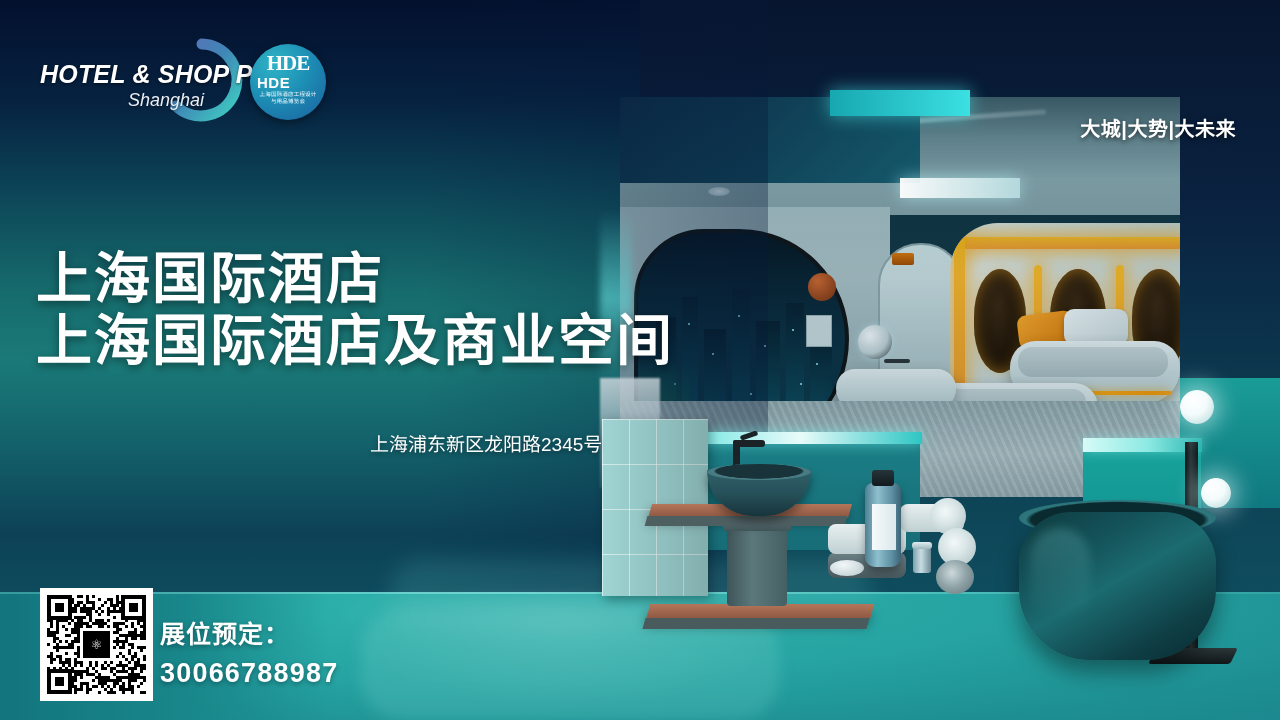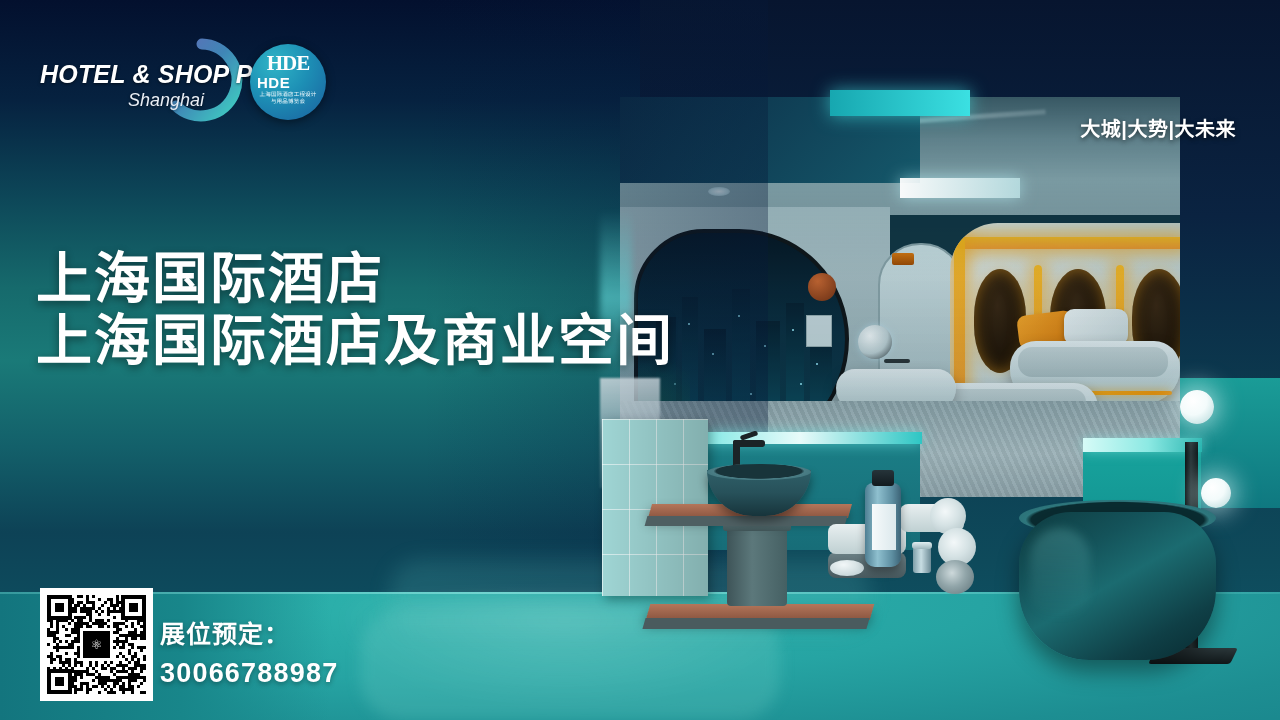--- a/index.html
+++ b/index.html
@@ -415,20 +415,21 @@
       <div>与用品博览会</div>
     </div>
   </div>
 
   <div class="title">
     <div>上海国际酒店</div>
     <div>上海国际酒店及商业空间</div>
   </div>
 
   <div class="venue">
+    <div>上海浦东新区龙阳路2345号</div>
   </div>
 
   <div class="slogan-cn">大城|大势|大未来</div>
 
   <div class="qr">
     <div class="qr-inner" id="qr-inner">
       <div class="qr-eye" style="left:0;top:0;"></div>
       <div class="qr-eye" style="right:0;top:0;"></div>
       <div class="qr-eye" style="left:0;bottom:0;"></div>
       <div class="qr-logo">

